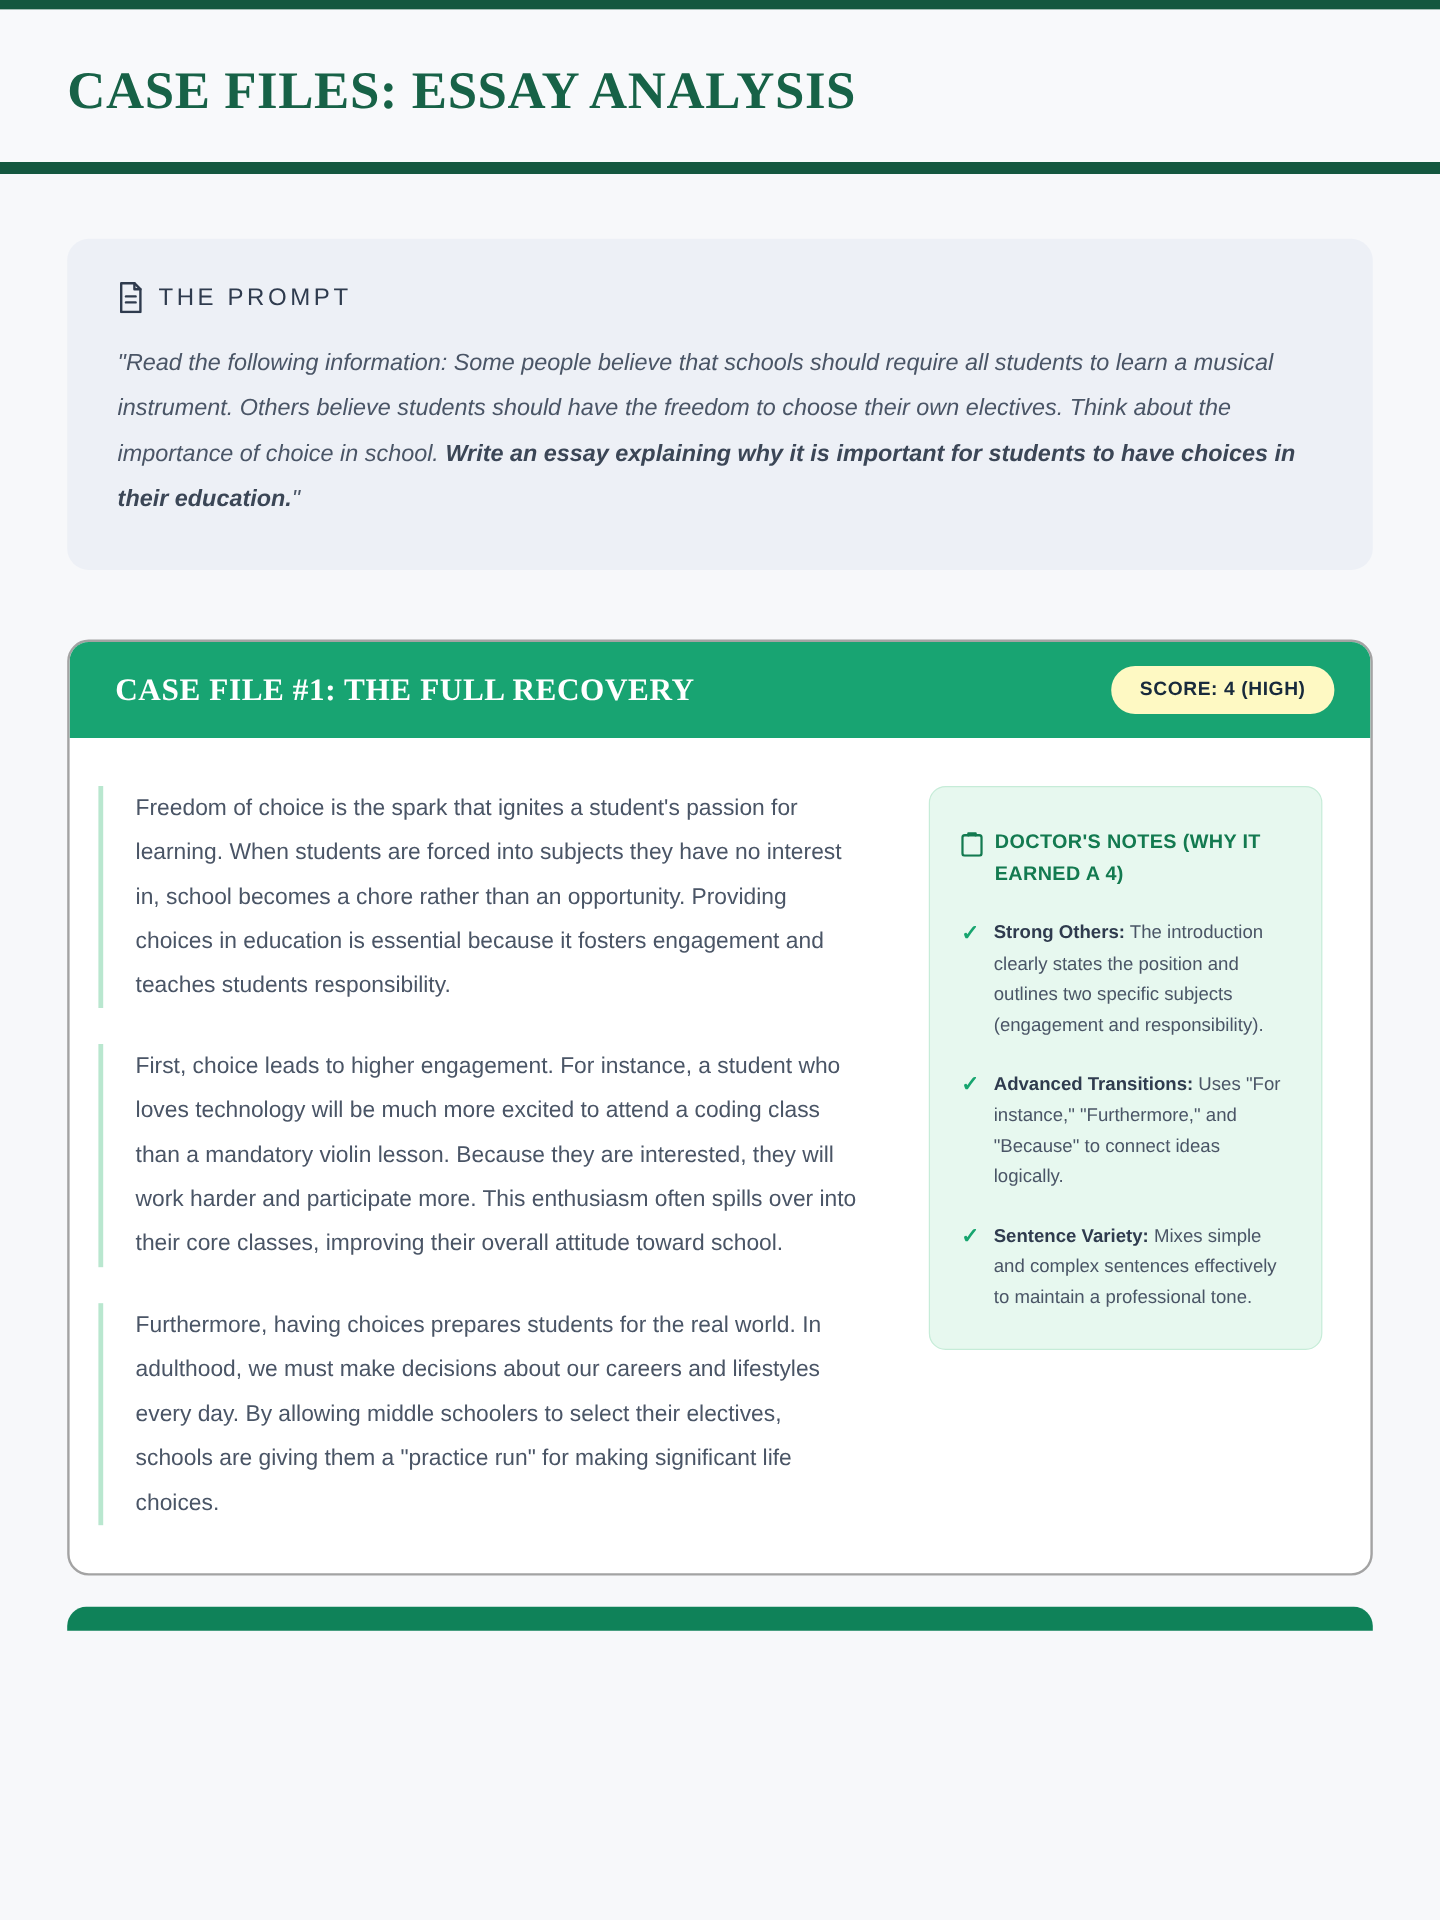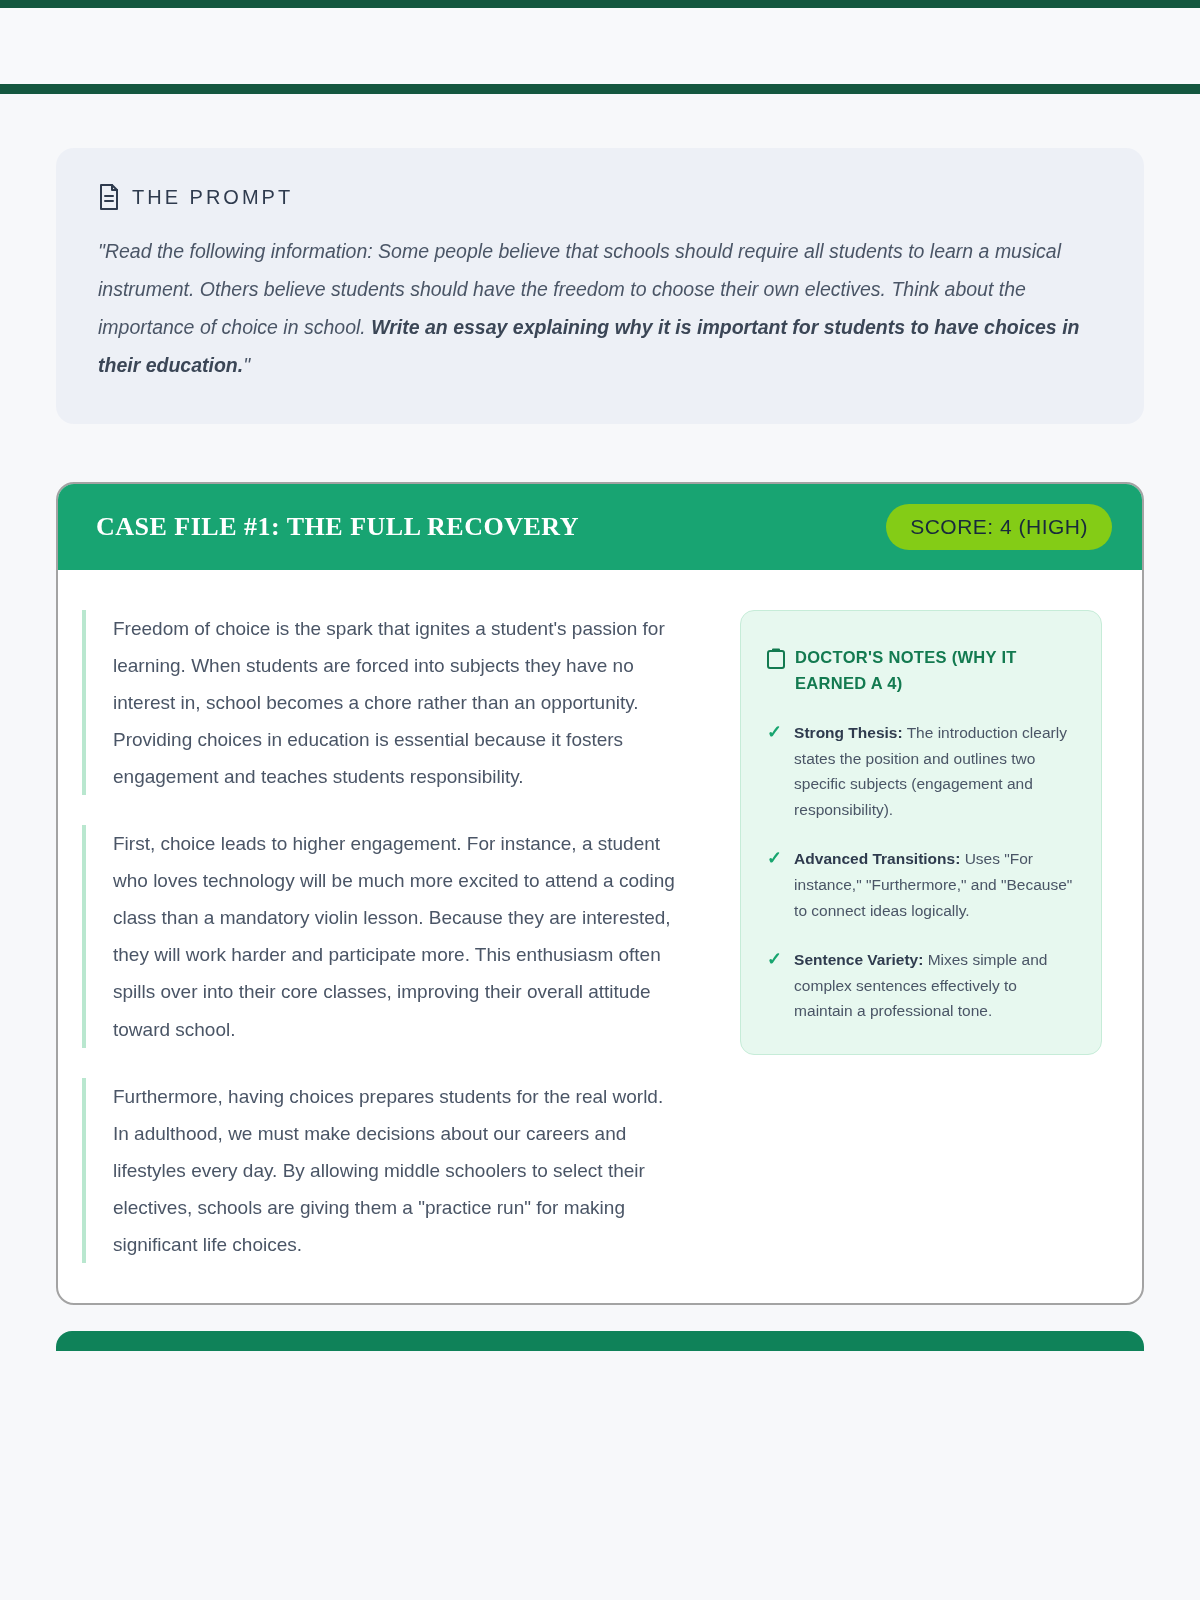--- a/index.html
+++ b/index.html
@@ -103,24 +103,24 @@
     padding: 20px 30px 20px 38px;
   }
   .case-title {
     font-family: "Liberation Serif", serif;
     font-weight: bold;
     font-size: 26px;
     letter-spacing: 0.5px;
     color: #ffffff;
   }
   .score-pill {
-    background: #84cc16;
+    background: #fef9c3;
     color: #182a3c;
-    font-weight: normal;
-    font-size: 21px;
+    font-weight: bold;
+    font-size: 16px;
     letter-spacing: 0.5px;
     padding: 11px 24px;
     border-radius: 999px;
     white-space: nowrap;
   }
   .case-body {
     display: flex;
     gap: 58px;
     padding: 40px 40px 40px 24px;
   }
@@ -128,21 +128,21 @@
   .essay-para {
     border-left: 4px solid #b9e7cf;
     padding-left: 27px;
     font-size: 19px;
     line-height: 1.95;
     color: #4a5566;
     margin-bottom: 30px;
   }
   .essay-para:last-child { margin-bottom: 0; }
   
-  .notes-col { width: 362px; flex-shrink: 0; }
+  .notes-col { width: 328px; flex-shrink: 0; }
   .notes-card {
     background: #e7f8ef;
     border: 1px solid #c6ecd8;
     border-radius: 14px;
     padding: 34px 26px 30px 26px;
   }
   .notes-head {
     display: flex;
     align-items: flex-start;
     gap: 10px;
@@ -182,20 +182,21 @@
   }
   .icon-svg { display: block; flex-shrink: 0; }
 </style>
 </head>
 <body>
 
 <div class="top-strip"></div>
 
 <header class="header">
   <div class="header-row">
+    <h1 class="page-title">CASE FILES: ESSAY ANALYSIS</h1>
   </div>
 </header>
 
 <div class="header-divider"></div>
 
 <main class="content">
 
   <section class="prompt-card">
     <div class="prompt-head">
       <span>
@@ -229,21 +230,21 @@
               <svg class="icon-svg" width="18" height="21" viewBox="0 0 18 21" fill="none" stroke="#137a50" stroke-width="2" stroke-linecap="round" stroke-linejoin="round" style="margin-top:3px;">
                 <rect x="1" y="3" width="16" height="17" rx="2"></rect>
                 <path d="M6 3 V1.5 H12 V3"></path>
               </svg>
             </span>
             <span class="nh-title">DOCTOR'S NOTES (WHY IT EARNED A 4)</span>
           </div>
 
           <div class="note-item">
             <span class="check-glyph">✓</span>
-            <p class="note-body"><strong>Strong Thesis:</strong> <span>The introduction clearly states the position and outlines two specific subjects (engagement and responsibility).</span></p>
+            <p class="note-body"><strong>Strong Others:</strong> <span>The introduction clearly states the position and outlines two specific subjects (engagement and responsibility).</span></p>
           </div>
 
           <div class="note-item">
             <span class="check-glyph">✓</span>
             <p class="note-body"><strong>Advanced Transitions:</strong> <span>Uses "For instance," "Furthermore," and "Because" to connect ideas logically.</span></p>
           </div>
 
           <div class="note-item">
             <span class="check-glyph">✓</span>
             <p class="note-body"><strong>Sentence Variety:</strong> <span>Mixes simple and complex sentences effectively to maintain a professional tone.</span></p>

